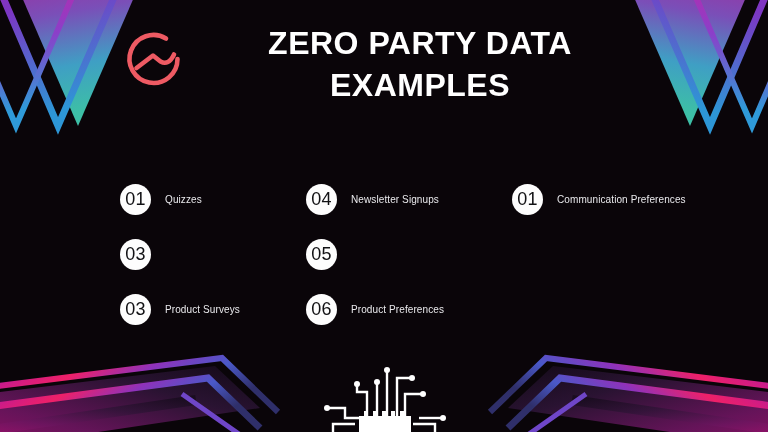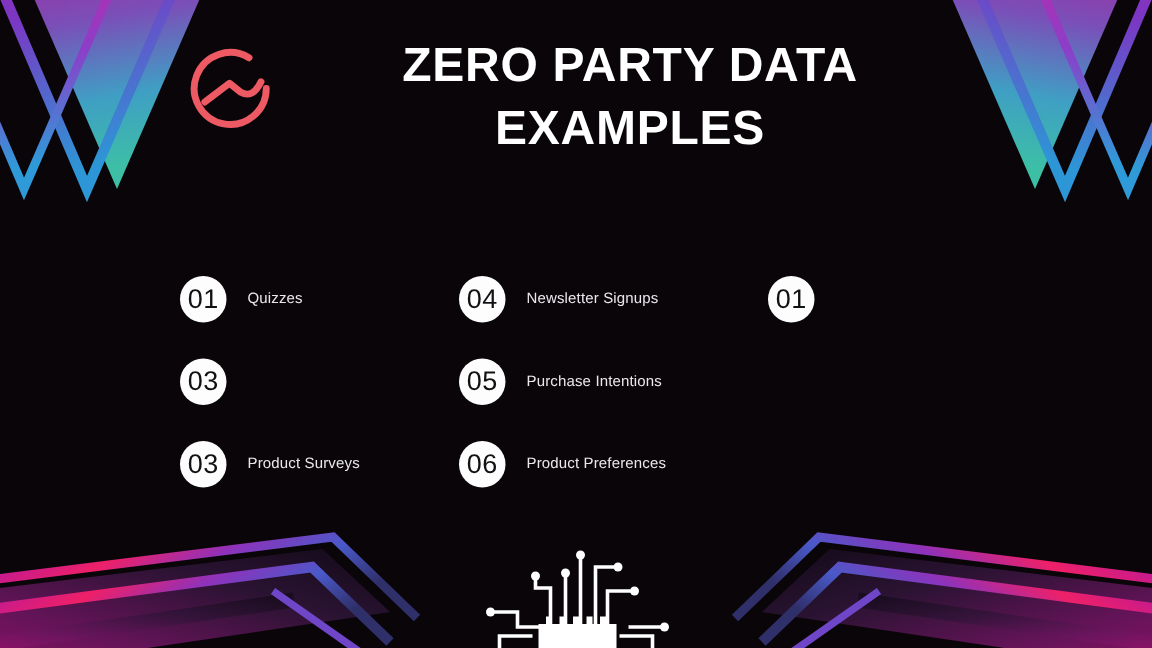--- a/index.html
+++ b/index.html
@@ -188,28 +188,28 @@
     <div class="item">
       <span class="badge">01</span>
       <span class="item-label">Quizzes</span>
     </div>
     <div class="item">
       <span class="badge">04</span>
       <span class="item-label">Newsletter Signups</span>
     </div>
     <div class="item">
       <span class="badge">01</span>
+      <span class="item-label">Communication Preferences</span>
     </div>
 
     <div class="item">
       <span class="badge">03</span>
     </div>
     <div class="item">
       <span class="badge">05</span>
-      <span class="item-label">Purchase Intentions</span>
     </div>
     <div class="item empty"></div>
 
     <div class="item">
       <span class="badge">03</span>
       <span class="item-label">Product Surveys</span>
     </div>
     <div class="item">
       <span class="badge">06</span>
       <span class="item-label">Product Preferences</span>

